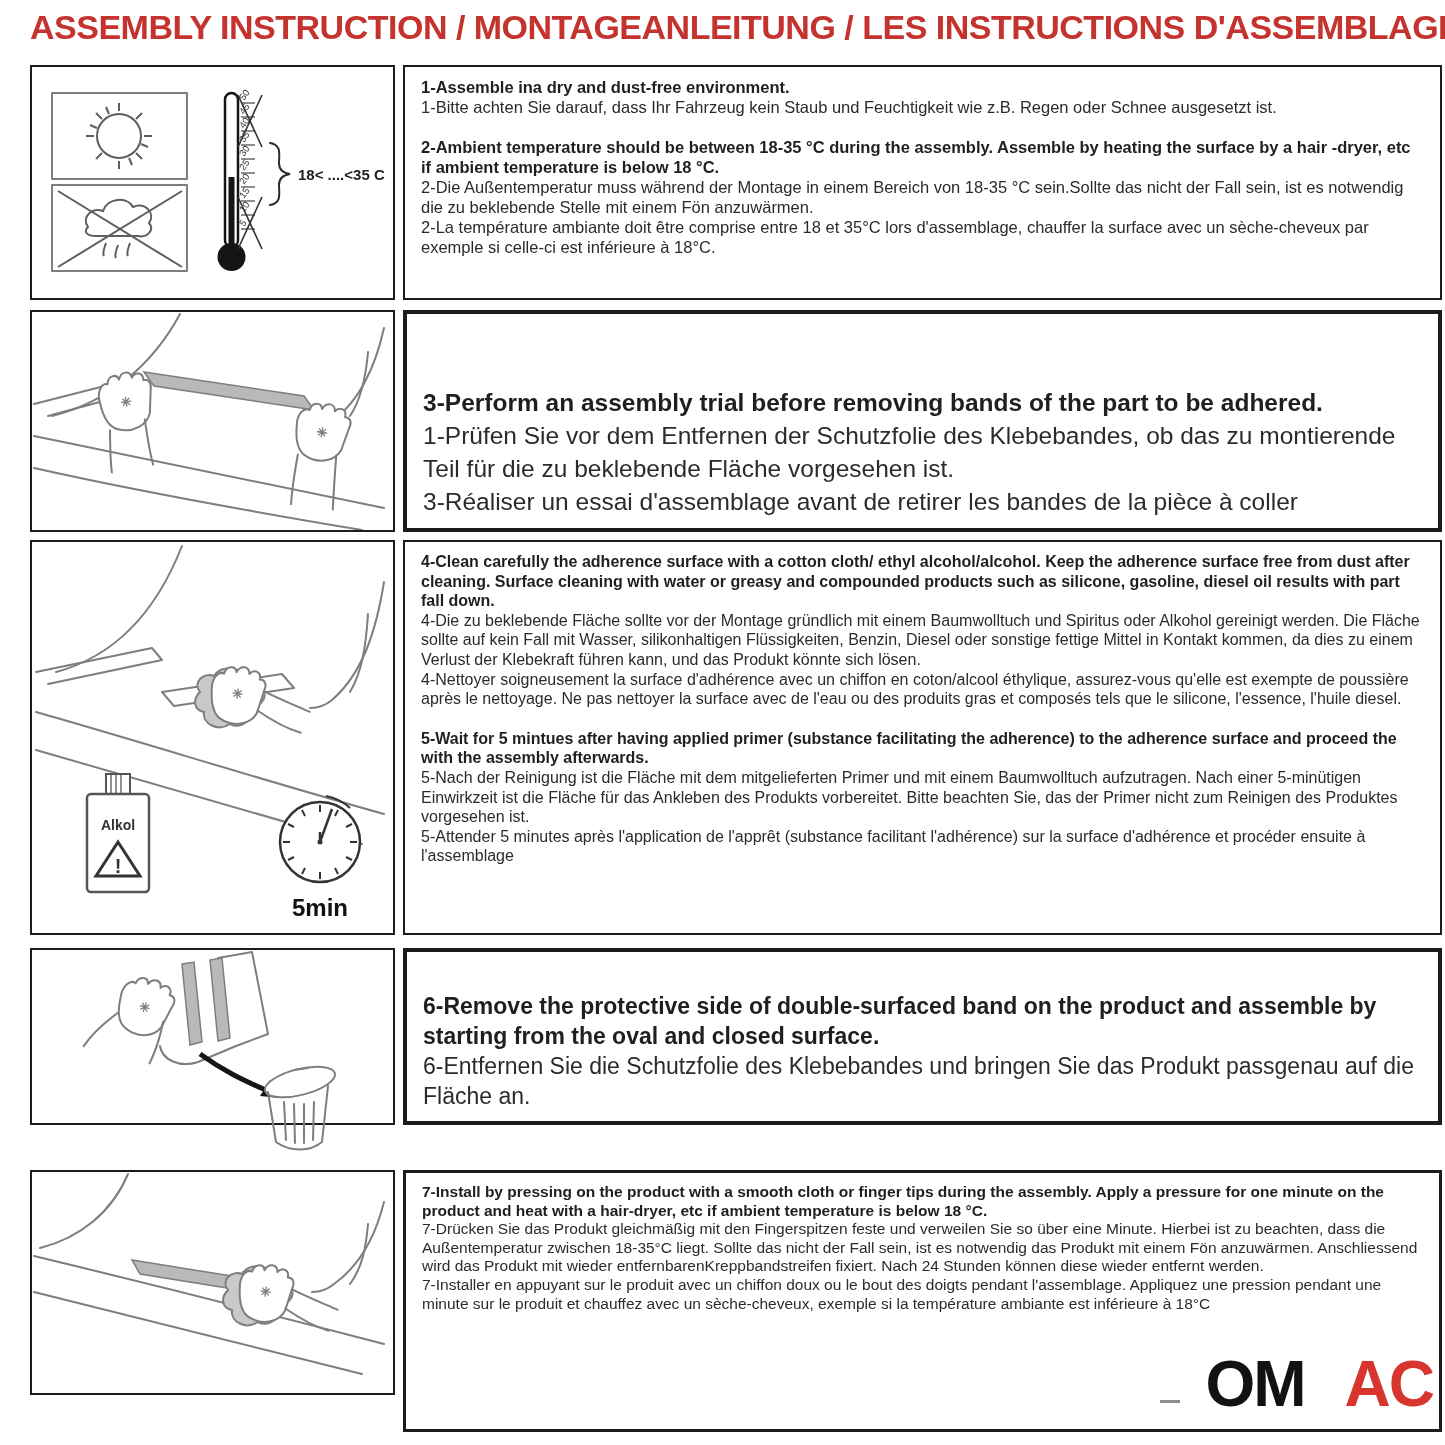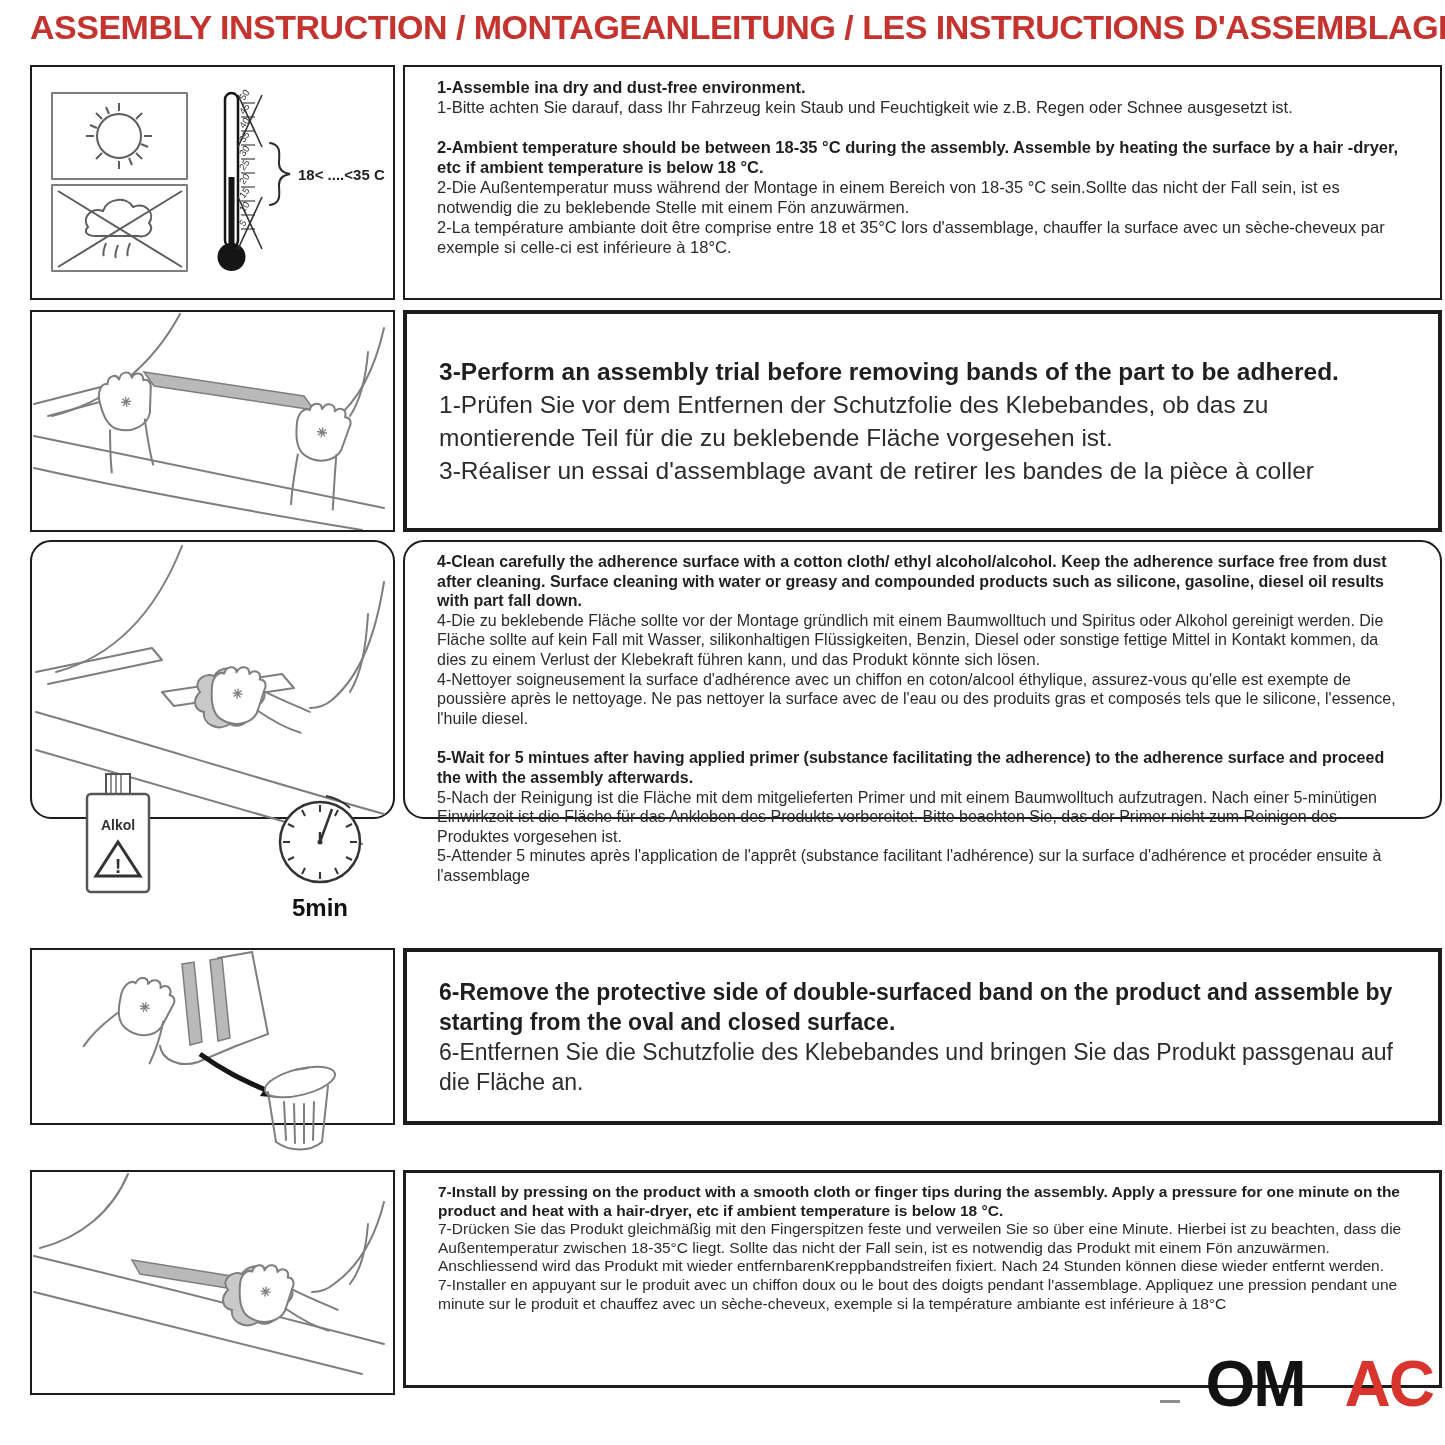--- a/index.html
+++ b/index.html
@@ -16,27 +16,27 @@
     position:absolute; background:#fff; border:2px solid #1c1c1c; box-sizing:border-box;
   }
   .illu { left:30px; width:365px; }
   .txt  { left:403px; width:1039px; }
   .b-thick { border-width:4px; }
   .b-med { border-width:3px; }
 
   
   .r1 { top:65px;  height:235px; }
   .r2 { top:310px; height:222px; }
-  .r3 { top:540px; height:279px;border-radius:21px; }
+  .r3 { top:540px; height:395px; }
   .r4 { top:948px; height:177px; }
   .r5i{ top:1170px; height:225px; }
-  .r5t{ top:1170px; height:218px; }
-
-  .txt { padding:10px 32px; }
-  .txt.center { display:flex; flex-direction:column; justify-content:center; }
+  .r5t{ top:1170px; height:262px; }
+
+  .txt { padding:10px 16px; }
+  .txt.center { display:flex; flex-direction:column; justify-content:flex-end; }
 
   .txt p { margin:0; }
   .gap { margin-top:20px !important; }
 
   .s-small  p { font-size:16.5px; line-height:20px; }
   .s-small3 p { font-size:16px;   line-height:19.6px; }
   .s-small5 p { font-size:15.5px; line-height:18.6px; }
   .s-big2   p { font-size:24.5px; line-height:33px; }
   .s-big4   p { font-size:23px;   line-height:30px; }
   p.bold { font-weight:bold; color:#1f1f1f; }

